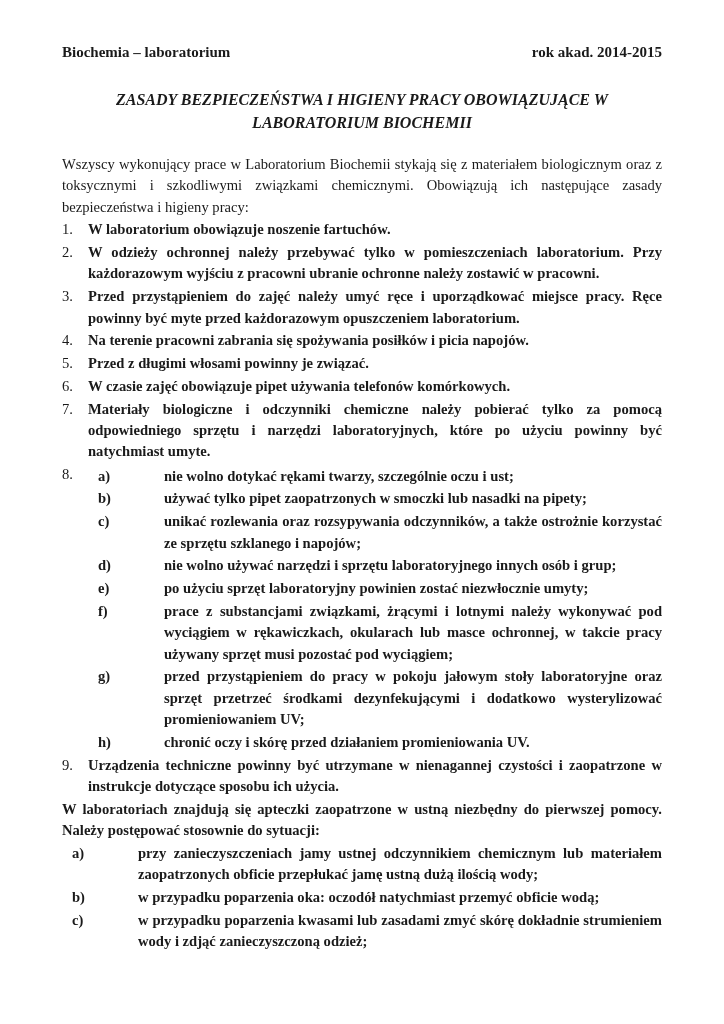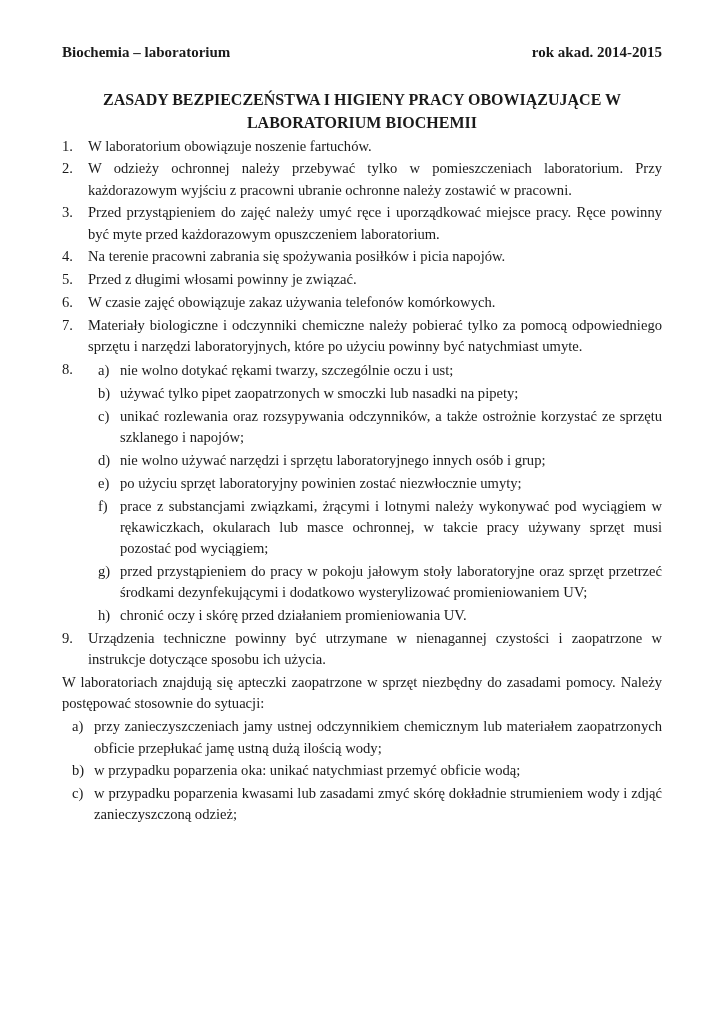--- a/index.html
+++ b/index.html
@@ -27,20 +27,21 @@
     font-weight: bold;
     line-height: 17px;
   }
   .doc-title {
     margin-top: 27px;
     text-align: center;
     font-size: 16px;
     font-weight: bold;
     line-height: 23px;
     white-space: pre-line;
+    font-style: italic;
   }
   .body-text {
     font-size: 14.6px;
     line-height: 21.3px;
   }
   .intro {
     margin-top: 20px;
     text-align: justify;
   }
   .olist {
@@ -50,50 +51,53 @@
     display: flex;
     margin-top: 1.5px;
   }
   .item-row > .marker {
     flex: 0 0 26px;
     text-align: left;
   }
   .item-row > .item-body {
     flex: 1 1 auto;
     text-align: justify;
+    font-weight: bold;
   }
   .sublist {
     margin-left: 10px;
   }
   .sub-row {
     display: flex;
     margin-top: 1.5px;
   }
   .sub-row > .marker {
     flex: 0 0 22px;
     text-align: left;
   }
   .sub-row > .sub-body {
     flex: 1 1 auto;
     text-align: justify;
+    margin-left: 44px;
   }
 </style>
 </head>
 <body>
 
 <div class="page">
 
   <div class="doc-header">
     <span>Biochemia – laboratorium</span>
     <span>rok akad. 2014-2015</span>
   </div>
 
   <div class="doc-title">ZASADY BEZPIECZEŃSTWA I HIGIENY PRACY OBOWIĄZUJĄCE W
 LABORATORIUM BIOCHEMII</div>
 
+  <div class="body-text intro">Wszyscy wykonujący prace w Laboratorium Biochemii stykają się z materiałem biologicznym oraz z toksycznymi i szkodliwymi związkami chemicznymi. Obowiązują ich następujące zasady bezpieczeństwa i higieny pracy:</div>
 
   <div class="body-text olist">
 
     <div class="item-row">
       <span class="marker">1.</span>
       <div class="item-body">W laboratorium obowiązuje noszenie fartuchów.</div>
     </div>
 
     <div class="item-row">
       <span class="marker">2.</span>
@@ -110,21 +114,21 @@
       <div class="item-body">Na terenie pracowni zabrania się spożywania posiłków i picia napojów.</div>
     </div>
 
     <div class="item-row">
       <span class="marker">5.</span>
       <div class="item-body">Przed z długimi włosami powinny je związać.</div>
     </div>
 
     <div class="item-row">
       <span class="marker">6.</span>
-      <div class="item-body">W czasie zajęć obowiązuje zakaz używania telefonów komórkowych.</div>
+      <div class="item-body">W czasie zajęć obowiązuje pipet używania telefonów komórkowych.</div>
     </div>
 
     <div class="item-row">
       <span class="marker">7.</span>
       <div class="item-body">Materiały biologiczne i odczynniki chemiczne należy pobierać tylko za pomocą odpowiedniego sprzętu i narzędzi laboratoryjnych, które po użyciu powinny być natychmiast umyte.</div>
     </div>
 
     <div class="item-row">
       <span class="marker">8.</span>
       <div class="item-body">
@@ -165,29 +169,29 @@
       </div>
     </div>
 
     <div class="item-row">
       <span class="marker">9.</span>
       <div class="item-body">Urządzenia techniczne powinny być utrzymane w nienagannej czystości i zaopatrzone w instrukcje dotyczące sposobu ich użycia.</div>
     </div>
 
     <div class="item-row">
       <div class="item-body">
-        <div>W laboratoriach znajdują się apteczki zaopatrzone w sprzęt niezbędny do zasadami pomocy. Należy postępować stosownie do sytuacji:</div>
+        <div>W laboratoriach znajdują się apteczki zaopatrzone w ustną niezbędny do pierwszej pomocy. Należy postępować stosownie do sytuacji:</div>
         <div class="sublist">
           <div class="sub-row">
             <span class="marker">a)</span>
             <div class="sub-body">przy zanieczyszczeniach jamy ustnej odczynnikiem chemicznym lub materiałem zaopatrzonych obficie przepłukać jamę ustną dużą ilością wody;</div>
           </div>
           <div class="sub-row">
             <span class="marker">b)</span>
-            <div class="sub-body">w przypadku poparzenia oka: unikać natychmiast przemyć obficie wodą;</div>
+            <div class="sub-body">w przypadku poparzenia oka: oczodół natychmiast przemyć obficie wodą;</div>
           </div>
           <div class="sub-row">
             <span class="marker">c)</span>
             <div class="sub-body">w przypadku poparzenia kwasami lub zasadami zmyć skórę dokładnie strumieniem wody i zdjąć zanieczyszczoną odzież;</div>
           </div>
         </div>
       </div>
     </div>
 
   </div>

